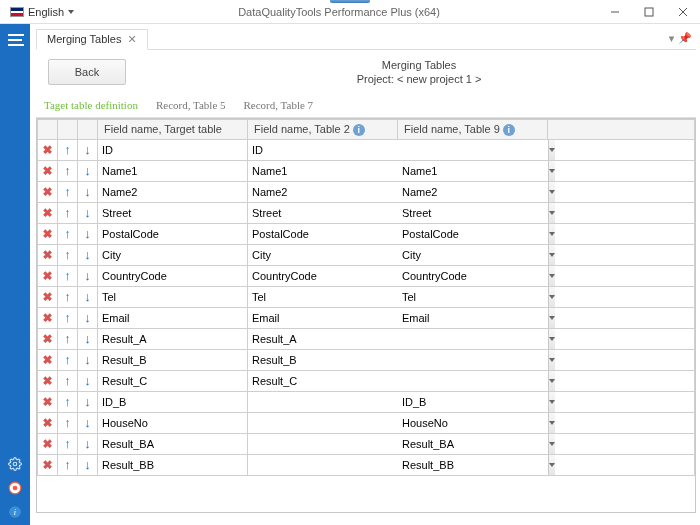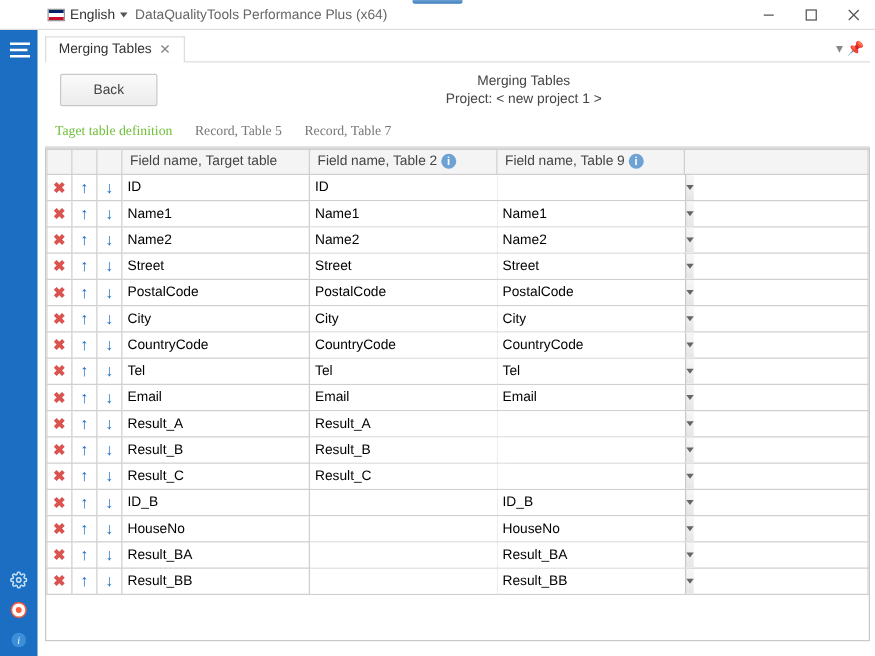--- a/index.html
+++ b/index.html
@@ -1,21 +1,21 @@
 <!DOCTYPE html>
 <html><head>
 <meta charset="utf-8">
 <style>
 * { box-sizing: border-box; margin: 0; padding: 0; }
 body { font-family: "Segoe UI", Tahoma, sans-serif; font-size: 11px; background: #fff; width: 700px; height: 525px; overflow: hidden; color: #333; }
-.titlebar { height: 24px; display: flex; align-items: center; background: #fff; border-bottom: 1px solid #e0e0e0; padding-left: 28px; }
+.titlebar { height: 24px; display: flex; align-items: center; background: #fff; border-bottom: 1px solid #e0e0e0; }
 .lang-sel { display: flex; align-items: center; gap: 4px; padding: 0 6px; margin-left: 4px; cursor: pointer; font-size: 11px; }
 .flag { width: 14px; height: 10px; background: linear-gradient(to bottom, #012169 0 33%, #fff 33% 66%, #C8102E 66%); border: 1px solid #999; }
 .dd-caret { width: 0; height: 0; border-left: 3px solid transparent; border-right: 3px solid transparent; border-top: 4px solid #555; }
-.title-center { flex: 1; text-align: left; color: #666; font-size: 11px; }
+.title-center { flex: 1; text-align: center; color: #666; font-size: 11px; }
 .win-ctrls { display: flex; }
 .win-btn { width: 34px; height: 24px; display: flex; align-items: center; justify-content: center; color: #555; cursor: pointer; }
 .win-btn svg { width: 10px; height: 10px; }
 .ribbon-grip { position: absolute; top: 0; left: 50%; transform: translateX(-50%); width: 40px; height: 3px; background: linear-gradient(#6ea1d4,#3b7bbf); border-radius: 0 0 2px 2px; }
 .main-row { display: flex; height: calc(525px - 24px); }
 .sidebar { width: 30px; background: #1b6ec2; display: flex; flex-direction: column; align-items: center; }
 .side-top, .side-bot { width: 30px; display: flex; flex-direction: column; align-items: center; }
 .side-top { padding-top: 6px; }
 .side-bot { margin-top: auto; padding-bottom: 6px; gap: 10px; }
 .ham { width: 16px; height: 2px; background: #fff; position: relative; margin-top:6px; }

